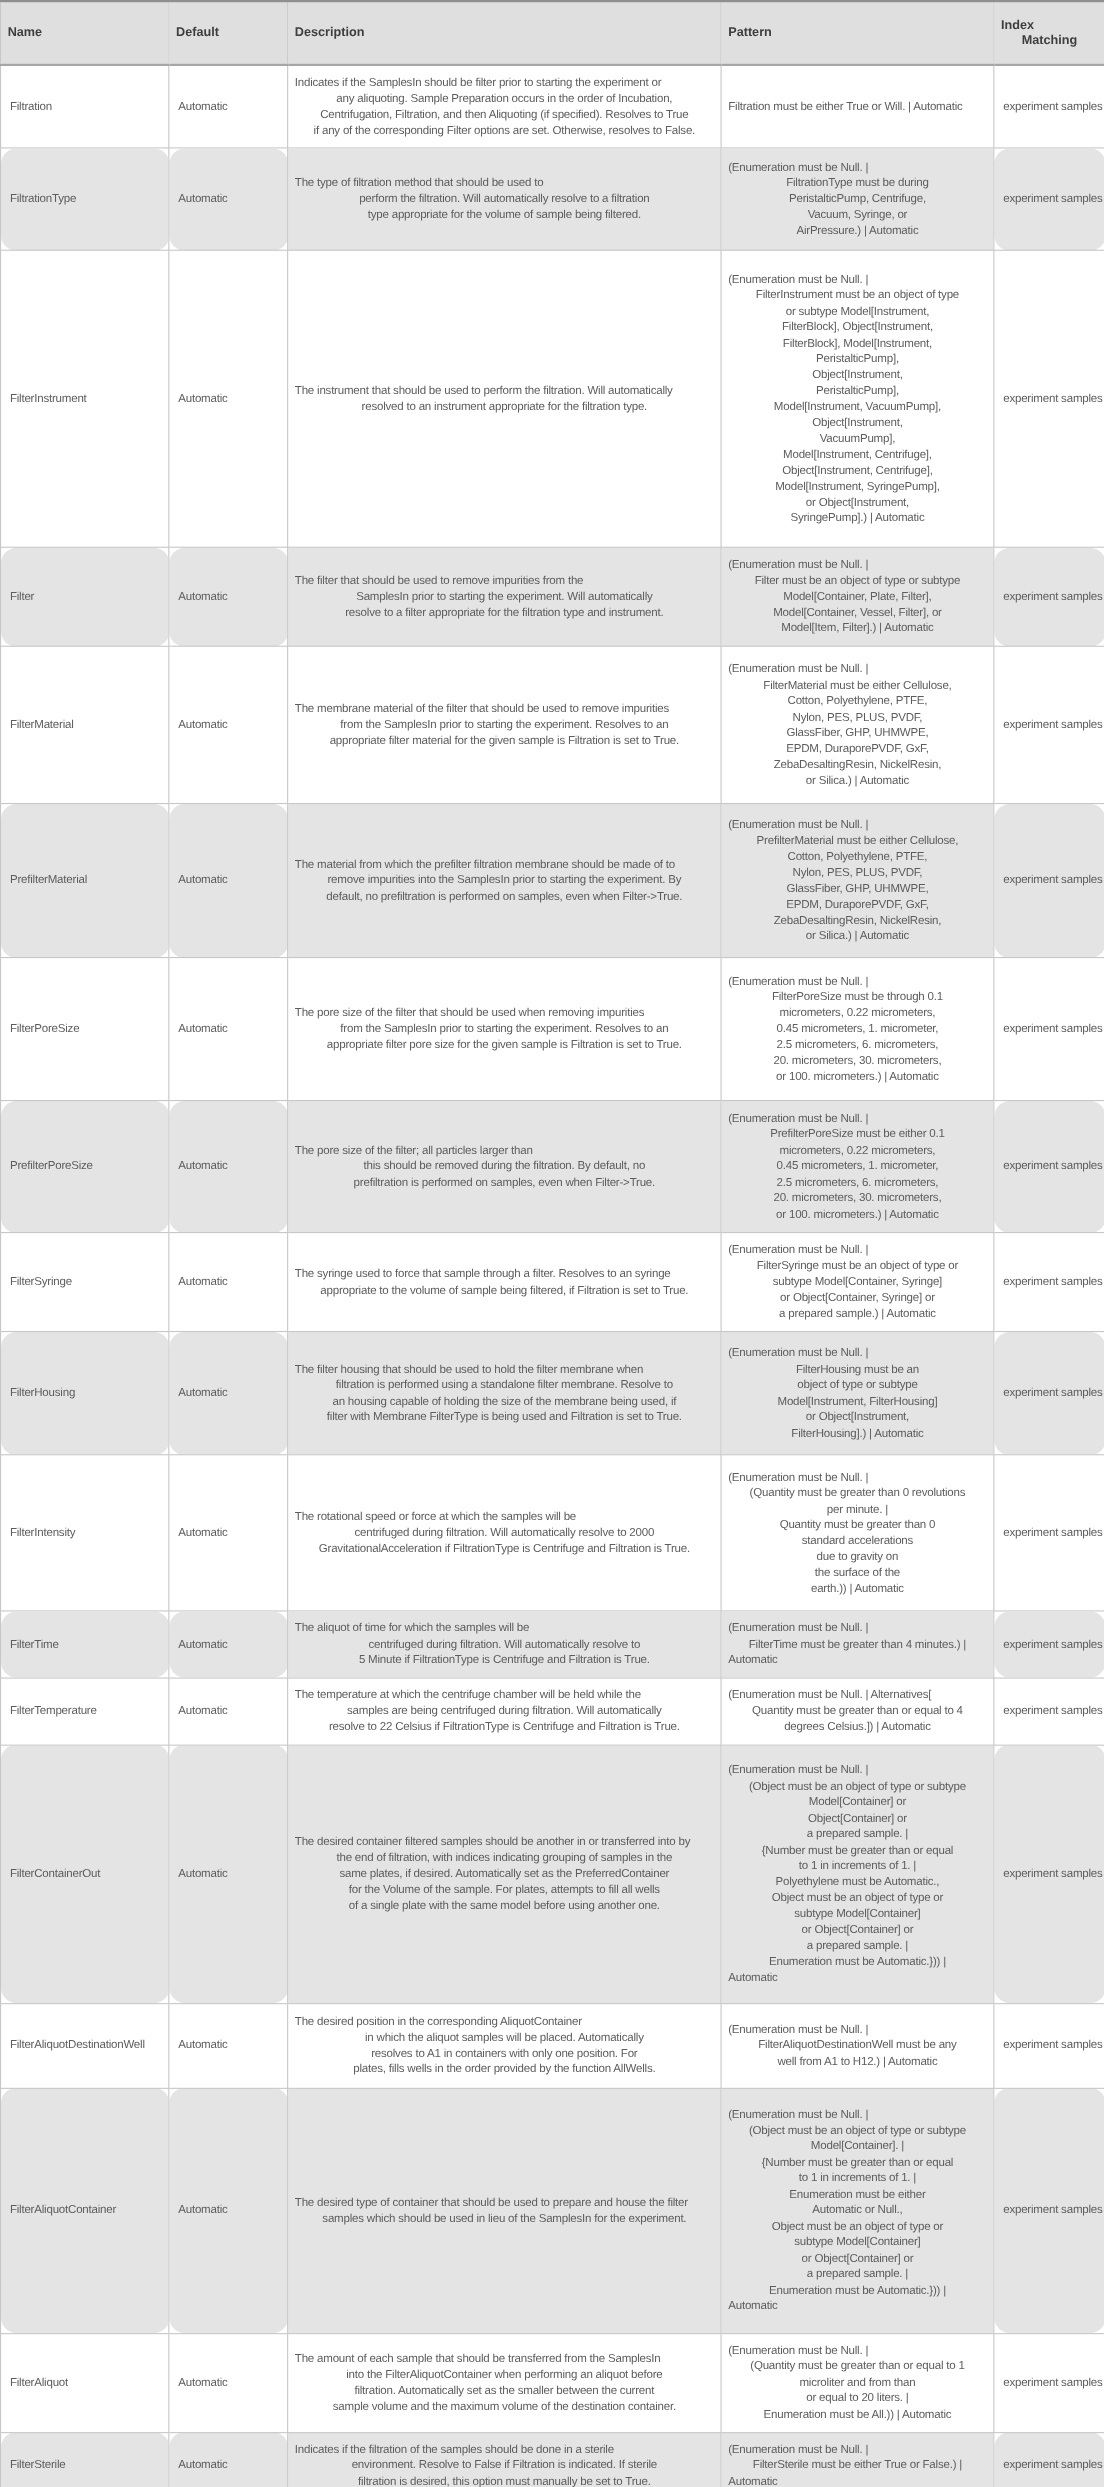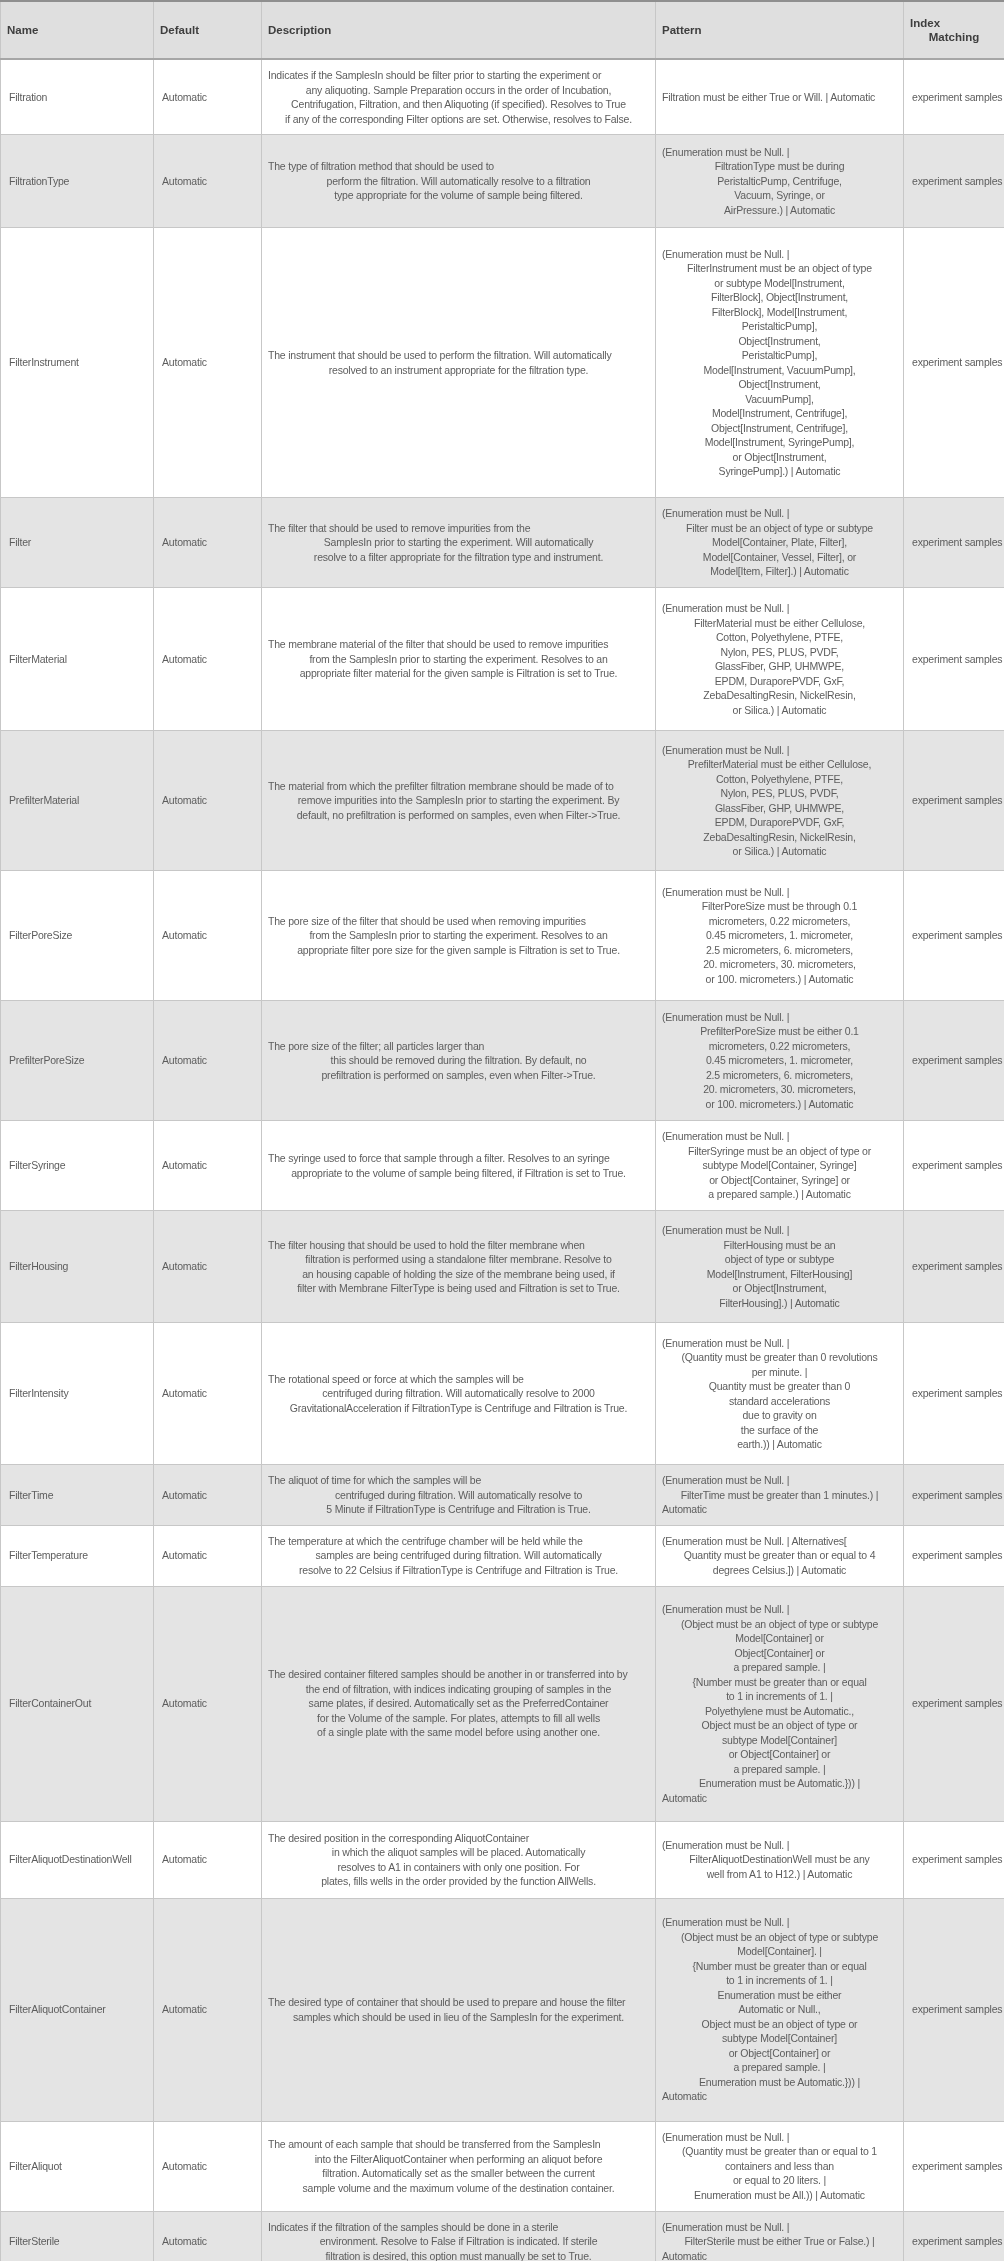--- a/index.html
+++ b/index.html
@@ -8,21 +8,21 @@
   table{border-collapse:collapse;table-layout:fixed;width:1004px;
         border-top:2px solid #8f8f8f;border-bottom:3px solid #6e6e6e;
         border-left:1px solid #b3b3b3;border-right:1px solid #b3b3b3;}
   td,th{border:1px solid #c7c7c7;vertical-align:middle;overflow:hidden;
         color:#5d5d5d;font-size:10.5px;letter-spacing:-0.2px;line-height:14.5px;
         padding:8px 6px;}
   thead th{background:#dfdfdf;color:#3e3e3e;font-weight:bold;font-size:11.5px;
         letter-spacing:0;border-bottom:2px solid #a6a6a6;height:44px;
         vertical-align:middle;text-align:left;padding:6px 6px;}
   tr.striped td{background:#e4e4e4;}
-  td.c-name,td.c-default,td.c-index{padding-left:8px;}
+  td.c-name,td.c-default,td.c-index{padding-left:8px;border-radius:14px;}
   .ln{white-space:nowrap;}
   .ln.l{text-align:left;}
   .ln.c{text-align:center;}
 </style>
 </head>
 <body>
 
 <div class="wrap">
   <table>
     <colgroup>
@@ -334,21 +334,21 @@
           <td class="c-default">
             <div class="ln l">Automatic</div>
           </td>
           <td class="c-desc">
             <div class="ln l">The aliquot of time for which the samples will be</div>
             <div class="ln c">centrifuged during filtration.  Will automatically resolve to</div>
             <div class="ln c">5 Minute if FiltrationType is Centrifuge and Filtration is True.</div>
           </td>
           <td class="c-pattern">
             <div class="ln l">(Enumeration must be Null.  |</div>
-            <div class="ln c">FilterTime must be greater than 1 minutes.) |</div>
+            <div class="ln c">FilterTime must be greater than 4 minutes.) |</div>
             <div class="ln l">Automatic</div>
           </td>
           <td class="c-index">
             <div class="ln l">experiment samples</div>
           </td>
         </tr>
         <tr style="height: 61px;">
           <td class="c-name">
             <div class="ln l">FilterTemperature</div>
           </td>
@@ -464,21 +464,21 @@
           </td>
           <td class="c-desc">
             <div class="ln l">The amount of each sample that should be transferred from the SamplesIn</div>
             <div class="ln c">into the FilterAliquotContainer when performing an aliquot before</div>
             <div class="ln c">filtration.  Automatically set as the smaller between the current</div>
             <div class="ln c">sample volume and the maximum volume of the destination container.</div>
           </td>
           <td class="c-pattern">
             <div class="ln l">(Enumeration must be Null.  |</div>
             <div class="ln c">(Quantity must be greater than or equal to 1</div>
-            <div class="ln c">containers and less than</div>
+            <div class="ln c">microliter and from than</div>
             <div class="ln c">or equal to 20 liters. |</div>
             <div class="ln c">Enumeration must be All.)) | Automatic</div>
           </td>
           <td class="c-index">
             <div class="ln l">experiment samples</div>
           </td>
         </tr>
         <tr class="striped" style="height: 60px;">
           <td class="c-name">
             <div class="ln l">FilterSterile</div>

